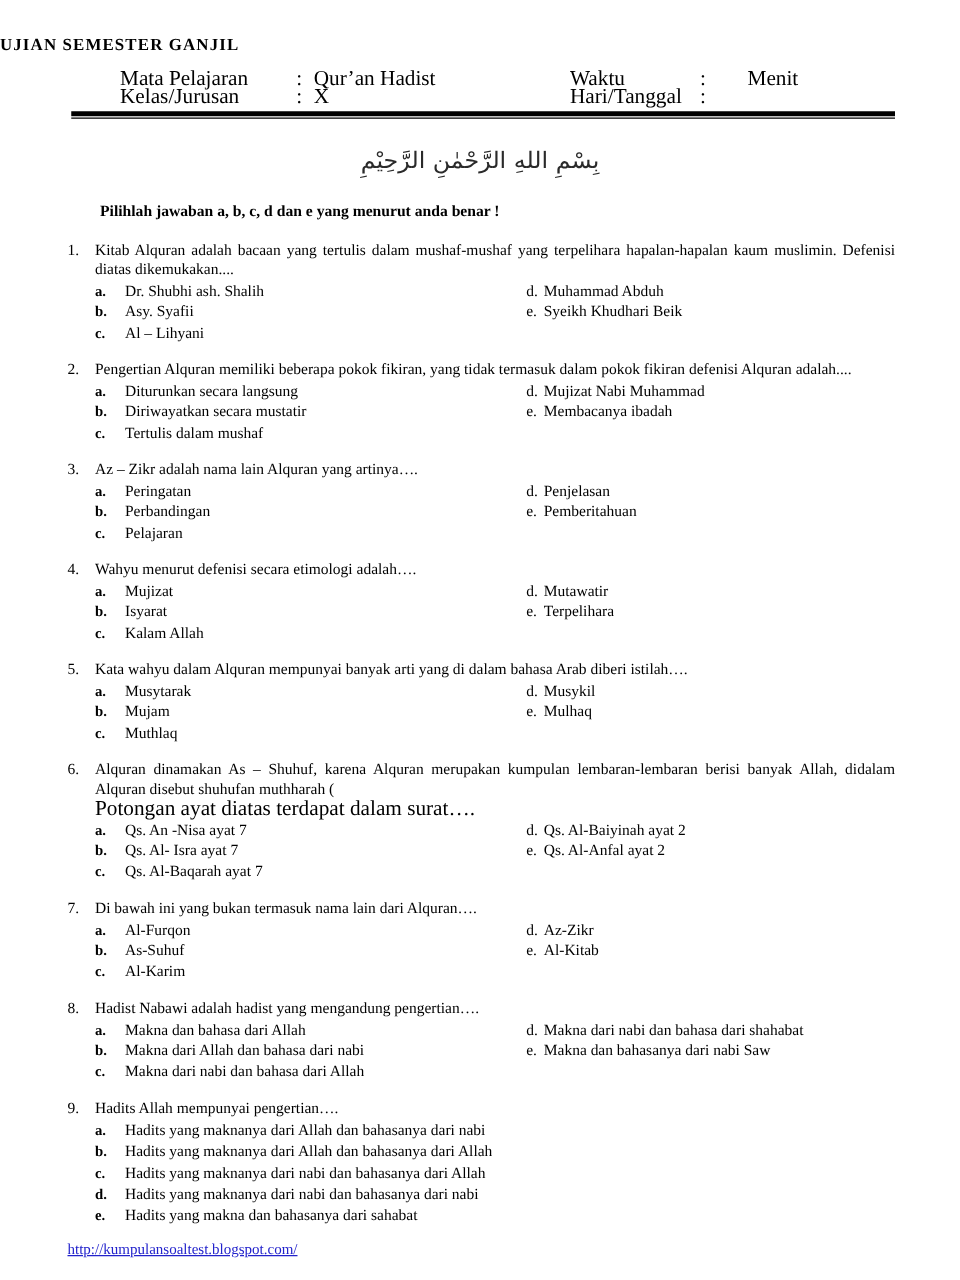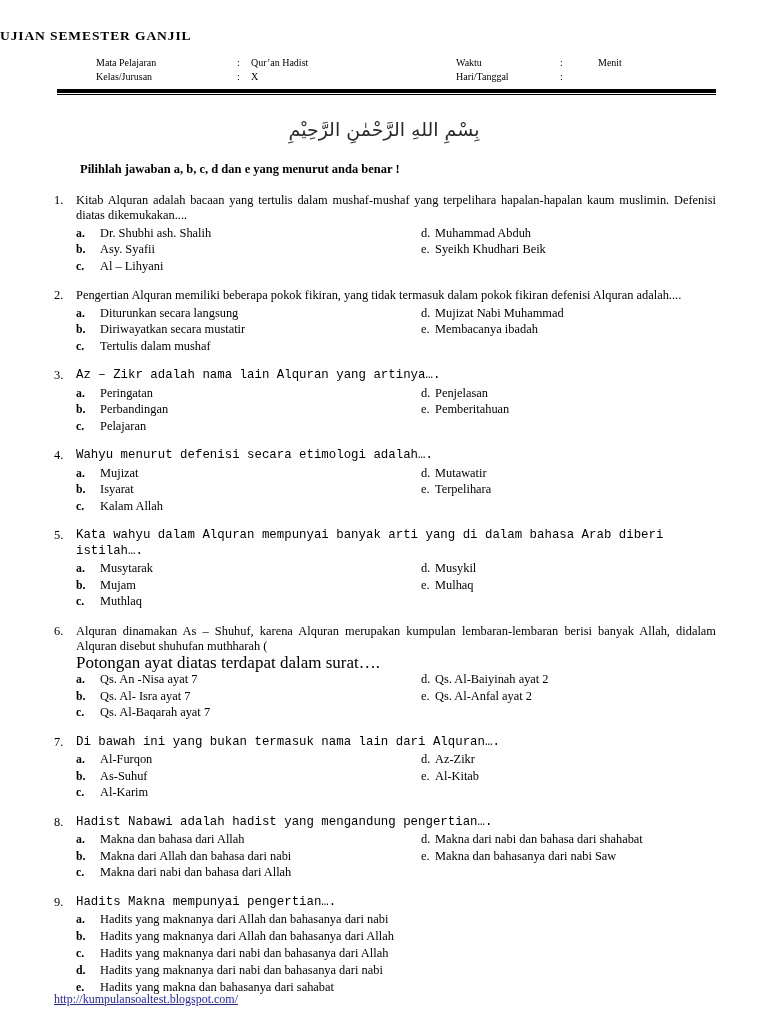--- a/index.html
+++ b/index.html
@@ -32,21 +32,21 @@
     letter-spacing: 0.9px;
     margin: 0;
     padding-top: 29px;
     line-height: 1.1;
   }
 
   .header-fields {
     margin: 12px 0 0 0;
     padding: 0 52px 0 96px;
     display: flex;
-    font-size: 10px;
+    font-size: 17px;
     line-height: 14.5px;
   }
   .hf-left {
     width: 360px;
     display: block;
   }
   .hf-right {
     flex: 1;
     display: block;
   }
@@ -113,21 +113,21 @@
   .q-num {
     width: 22px;
     flex: 0 0 22px;
     text-align: left;
   }
   .q-text {
     flex: 1;
     text-align: justify;
     text-justify: inter-word;
   }
-  .q-text.nojust { text-align: left; font-family: Liberation Mono, monospace; }
+  .q-text.nojust { text-align: left; }
 
   .q-extra {
     font-size: 17px;
     line-height: 15.5px;
     padding-left: 22px;
   }
 
   .opts {
     margin-top: 1px;
     padding-left: 22px;
@@ -495,21 +495,21 @@
             <div class="opt-cell opt-left">
               <span class="opt-letter-b">c.</span>
               <span class="opt-label">Makna dari nabi dan bahasa dari Allah</span>
             </div>
           </div>
         </div>
       </div>
       <div class="q-block">
         <div class="q-line">
           <span class="q-num">9.</span>
-          <span class="q-text nojust">Hadits Makna mempunyai pengertian….</span>
+          <span class="q-text nojust">Hadits Allah mempunyai pengertian….</span>
         </div>
         <div class="opts opts-single">
           <div class="opt-row">
             <div class="opt-cell opt-right">
               <span class="opt-letter-b">a.</span>
               <span class="opt-label">Hadits yang maknanya dari Allah dan bahasanya dari nabi</span>
             </div>
           </div>
           <div class="opt-row">
             <div class="opt-cell opt-right">

